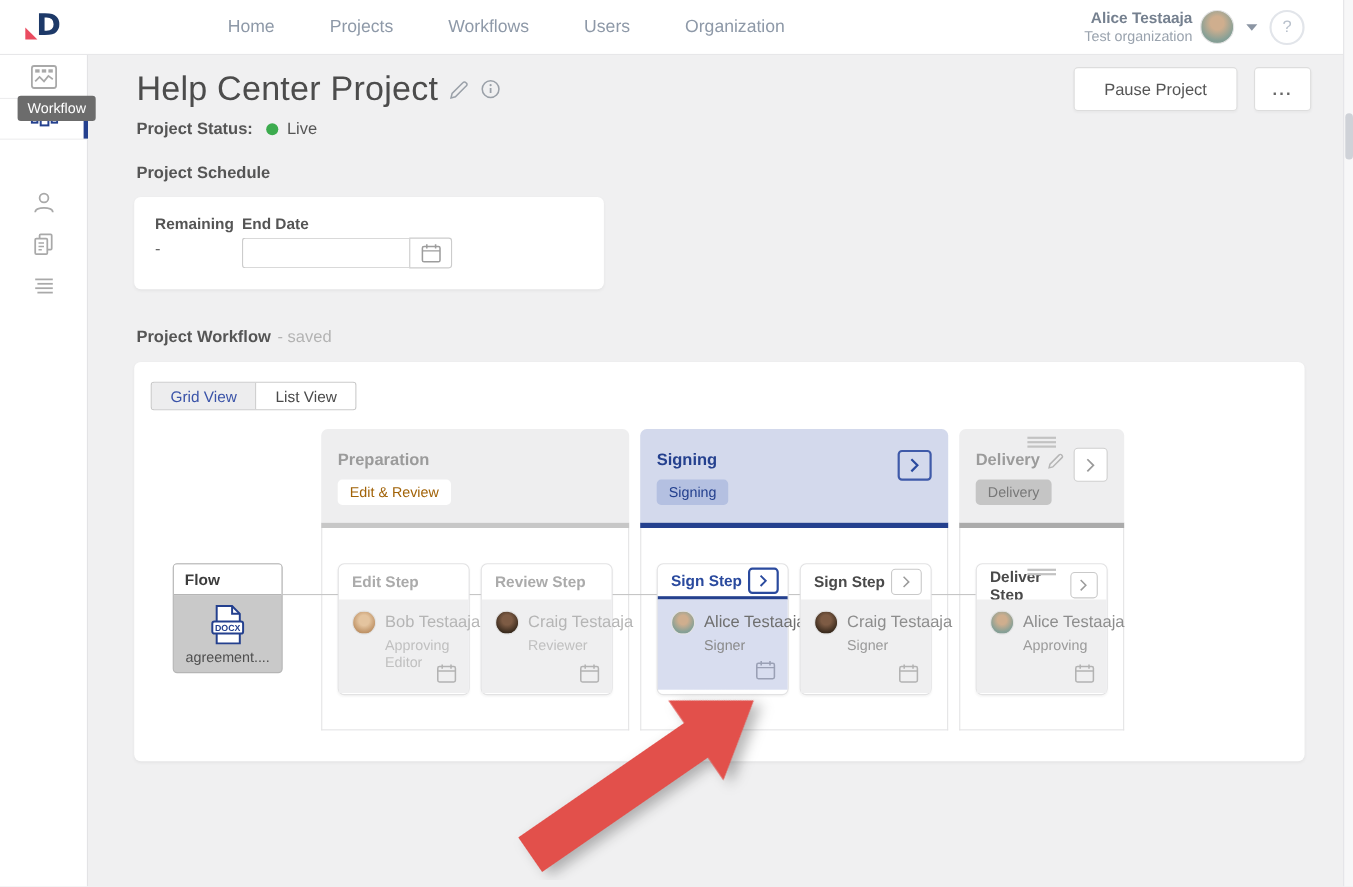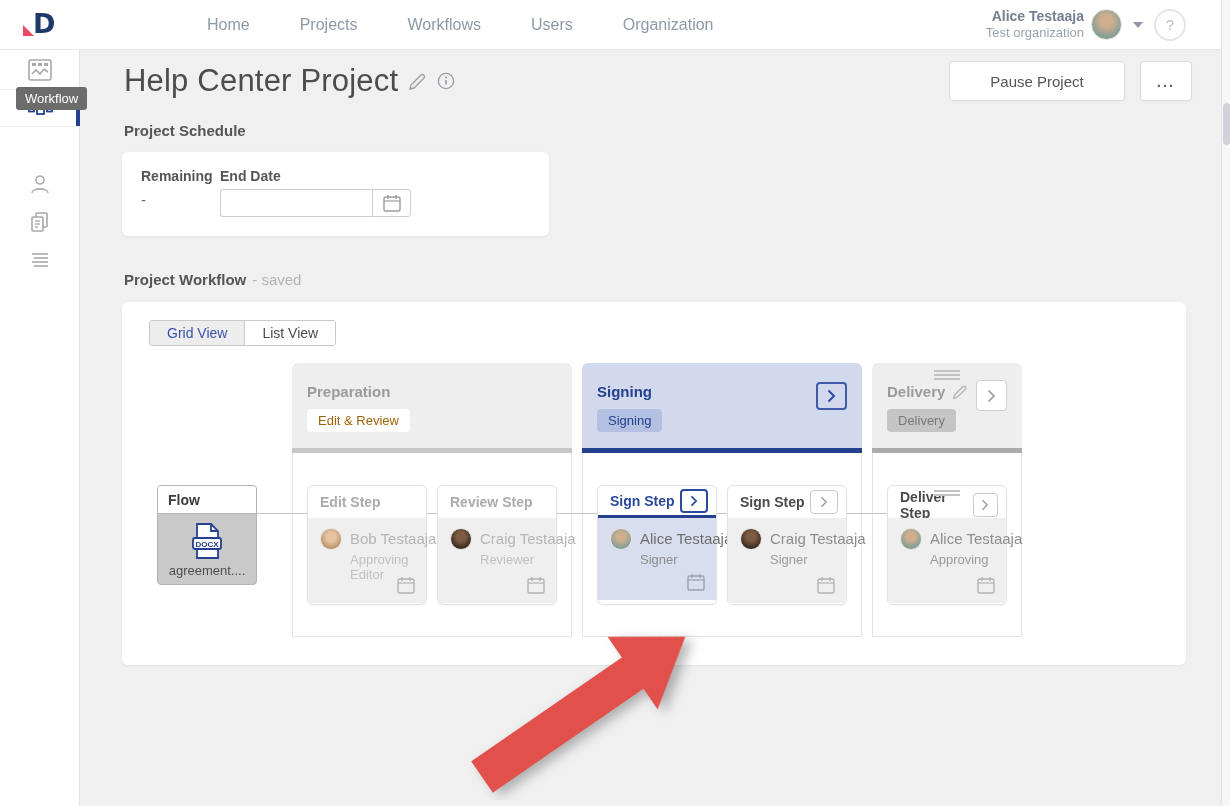--- a/index.html
+++ b/index.html
@@ -44,21 +44,21 @@
 
   
   .main { position:absolute; top:50px; left:80px; width:1141px; height:756px; background:#f0f0f1; }
   .title-row { margin:13px 0 0 44px; display:flex; align-items:center; gap:10px; }
   .page-title { font-size:31px; color:#4c4c4c; font-weight:400; letter-spacing:0.2px; }
   .icon-btn { background:none; border:none; cursor:pointer; padding:0; display:flex; align-items:center; }
   .hdr-buttons { position:absolute; top:11px; right:29px; display:flex; gap:15px; }
   .btn-outline { background:#fff; border:1px solid #ddd; border-radius:4px; height:40px; color:#555;
                  font-size:15px; font-family:"Liberation Sans",sans-serif; cursor:pointer;
                  box-shadow:0 1px 2px rgba(0,0,0,0.03); }
-  .btn-pause { width:176px; }
+  .btn-pause { width:149px; }
   .btn-more { width:52px; font-weight:bold; letter-spacing:2px; color:#666; }
 
   .status-row { margin:10px 0 0 44px; display:flex; align-items:center; gap:8px; font-size:15px; color:#555; }
   .status-label { font-weight:bold; }
   .status-dot { width:11px; height:11px; border-radius:50%; background:#3cab4e; margin-left:4px; }
 
   .section-heading { margin:23px 0 0 44px; font-size:15px; font-weight:bold; color:#555; }
   .saved-note { font-weight:normal; color:#b3b3b3; margin-left:6px; }
 
   .schedule-card { margin:13px 0 0 42px; width:427px; height:84px; background:#fff; border-radius:6px;
@@ -70,21 +70,21 @@
   .sch-col.c2 { width:79px; }
   .end-group { display:flex; margin-top:5px; }
   .end-input { width:152px; height:28px; border:1px solid #ccc; border-right:none; border-radius:3px 0 0 3px;
                padding:0 8px; font-size:14px; color:#555; outline:none; }
   .end-cal-btn { width:39px; height:28px; border:1px solid #ccc; border-radius:0 3px 3px 0; background:#fff;
                  display:flex; align-items:center; justify-content:center; cursor:pointer; }
 
   .workflow-card { position:relative; margin:14px 0 0 42px; width:1064px; height:363px; background:#fff;
                    border-radius:6px; box-shadow:0 1px 3px rgba(0,0,0,0.05); }
   .view-toggle { position:absolute; left:15px; top:18px; display:flex; border:1px solid #c9c9c9;
-                 border-radius:3px; overflow:hidden;margin-left:12px; }
+                 border-radius:3px; overflow:hidden; }
   .view-btn { height:24px; padding:0 17px; font-size:14px; display:flex; align-items:center; cursor:pointer; background:#fff; border:none; font-family:"Liberation Sans",sans-serif; }
   .view-btn.grid { background:#ededee; color:#3a53a8; border-right:1px solid #c9c9c9; }
   .view-btn.list { color:#4a4a4a; }
 
   .connector { position:absolute; left:135px; top:211px; width:630px; height:1px; background:#c6c6c6; z-index:2; }
 
   .col-group { position:absolute; top:61px; z-index:1; }
   .col-header { position:relative; height:85px; border-radius:6px 6px 0 0; padding:20px 15px 13px 15px; }
   .col-header.gray { background:#eeeeef; }
   .col-header.blue { background:#d3d9ec; }
@@ -242,20 +242,25 @@
     </span>
     <span class="icon-btn">
       <svg width="18" height="18" viewBox="0 0 18 18">
         <circle cx="9" cy="9" r="7.6" fill="none" stroke="#9aa0a8" stroke-width="1.4"></circle>
         <line x1="9" y1="8" x2="9" y2="12.6" stroke="#9aa0a8" stroke-width="1.6"></line>
         <circle cx="9" cy="5.4" r="1" fill="#9aa0a8"></circle>
       </svg>
     </span>
   </div>
 
+  <div class="status-row">
+    <span class="status-label">Project Status:</span>
+    <span class="status-dot"></span>
+    <span>Live</span>
+  </div>
 
   <div class="section-heading">Project Schedule</div>
 
   <div class="schedule-card">
     <div class="sch-col c2">
       <div class="sch-label">Remaining</div>
       <div class="sch-value">-</div>
     </div>
     <div class="sch-col">
       <div class="sch-label">End Date</div>

